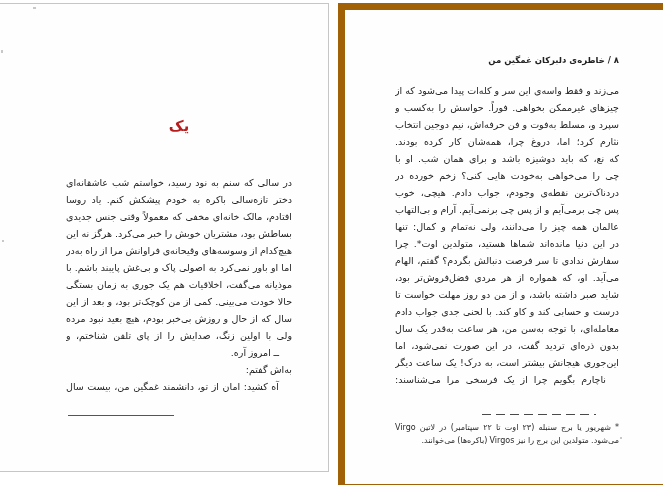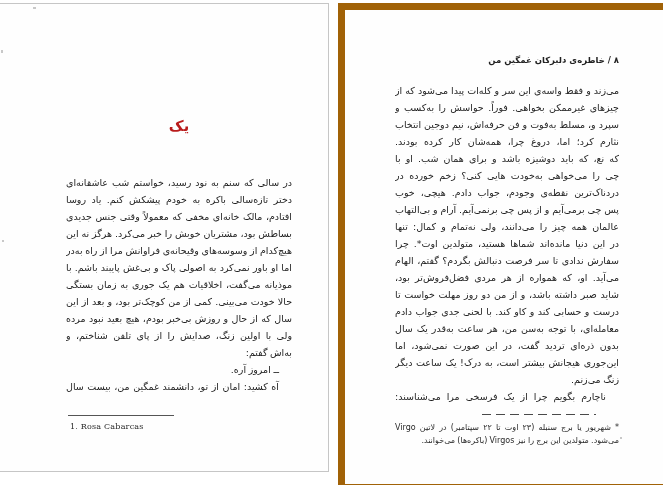--- a/index.html
+++ b/index.html
@@ -69,26 +69,25 @@
         <div class="line j">در سالی که سنم به نود رسید، خواستم شب عاشقانه‌ای دیوانه‌وار با</div>
         <div class="line j">دختر تازه‌سالی باکره به خودم پیشکش کنم. یاد روسا کابارکاس¹</div>
         <div class="line j">افتادم، مالک خانه‌ای مخفی که معمولاً وقتی جنس جدیدی در</div>
         <div class="line j">بساطش بود، مشتریان خوبش را خبر می‌کرد. هرگز نه این و نه</div>
         <div class="line j">هیچ‌کدام از وسوسه‌های وقیحانه‌ی فراوانش مرا از راه به‌در نبرد،</div>
         <div class="line j">اما او باور نمی‌کرد به اصولی پاک و بی‌غش پایبند باشم. با لبخندی</div>
         <div class="line j">موذیانه می‌گفت، اخلاقیات هم یک جوری به زمان بستگی دارد،</div>
         <div class="line j">حالا خودت می‌بینی. کمی از من کوچک‌تر بود، و بعد از این همه</div>
         <div class="line j">سال که از حال و روزش بی‌خبر بودم، هیچ بعید نبود مرده باشد.</div>
         <div class="line j">ولی با اولین زنگ، صدایش را از پای تلفن شناختم، و بی‌مقدمه</div>
+        <div class="line r ind">ــ امروز آره.</div>
         <div class="line r">به‌اش گفتم:</div>
-        <div class="line r ind">ــ امروز آره.</div>
         <div class="line j ind">آه کشید: امان از تو، دانشمند غمگین من، بیست سال غیبت</div>
       </div>
     <div class="fn-sep-left"></div>
-    <div class="fn-left">1. Rosa Cabarcas</div>
   </div>
 
   <div class="page page-right">
     <div class="running-header">٨ / خاطره‌ی دلبرکان غمگین من</div>
     <div class="body-text right-body">
         <div class="line j">می‌زند و فقط واسه‌ی این سر و کله‌ات پیدا می‌شود که از من</div>
         <div class="line j">چیزهای غیرممکن بخواهی. فوراً. حواسش را به‌کسب و کارش</div>
         <div class="line j">سپرد و، مسلط به‌فوت و فن حرفه‌اش، نیم دوجین انتخاب دلپذیر</div>
         <div class="line j">نثارم کرد؛ اما، دروغ چرا، همه‌شان کار کرده بودند. پافشاری کردم</div>
         <div class="line j">که نع، که باید دوشیزه باشد و برای همان شب. او با نگرانی پرسید:</div>
@@ -97,21 +96,20 @@
         <div class="line j">پس چی برمی‌آیم و از پس چی برنمی‌آیم. آرام و بی‌التهاب گفت که</div>
         <div class="line j">عالمان همه چیز را می‌دانند، ولی نه‌تمام و کمال: تنها باکره‌هایی که</div>
         <div class="line j">در این دنیا مانده‌اند شماها هستید، متولدین اوت*. چرا زودتر به‌ام</div>
         <div class="line j">سفارش ندادی تا سر فرصت دنبالش بگردم؟ گفتم، الهام بی‌خبر</div>
         <div class="line j">می‌آید. او، که همواره از هر مردی فضل‌فروش‌تر بود، گفت، اما</div>
         <div class="line j">شاید صبر داشته باشد، و از من دو روز مهلت خواست تا بازار را</div>
         <div class="line j">درست و حسابی کند و کاو کند. با لحنی جدی جواب دادم در چنین</div>
         <div class="line j">معامله‌ای، با توجه به‌سن من، هر ساعت به‌قدر یک سال است.</div>
         <div class="line j">بدون ذره‌ای تردید گفت، در این صورت نمی‌شود، اما اهمیت ندارد،</div>
         <div class="line j">این‌جوری هیجانش بیشتر است، به درک! یک ساعت دیگر به‌ات</div>
-        <div class="line r">زنگ می‌زنم.</div>
         <div class="line j ind">ناچارم بگویم چرا از یک فرسخی مرا می‌شناسند: زشت و</div>
       </div>
     <div class="fn-sep-right"></div>
     <div class="body-text fn-right">
         <div class="line j">* شهریور یا برج سنبله (٢٣ اوت تا ٢٢ سپتامبر) در لاتین Virgo (باکره) نامیده</div>
         <div class="line r">می‌شود. متولدین این برج را نیز Virgos (باکره‌ها) می‌خوانند.</div>
       </div>
   </div>
 
   <div class="speck" style="left:33px;top:7px;width:3px;height:2px;"></div>

